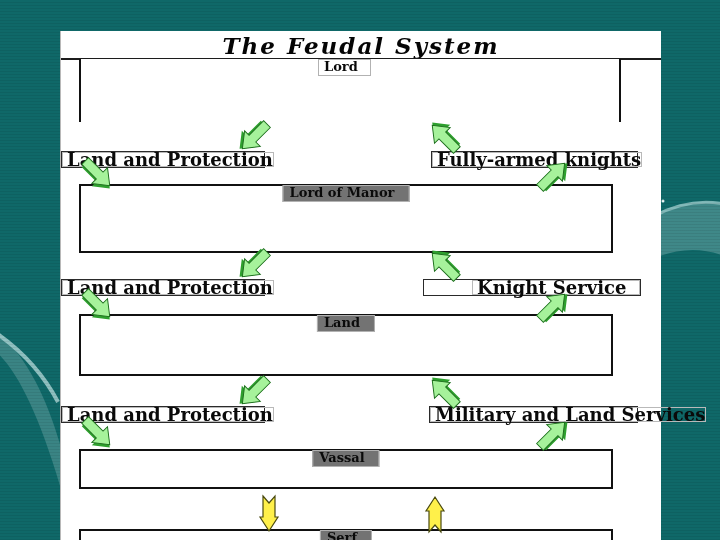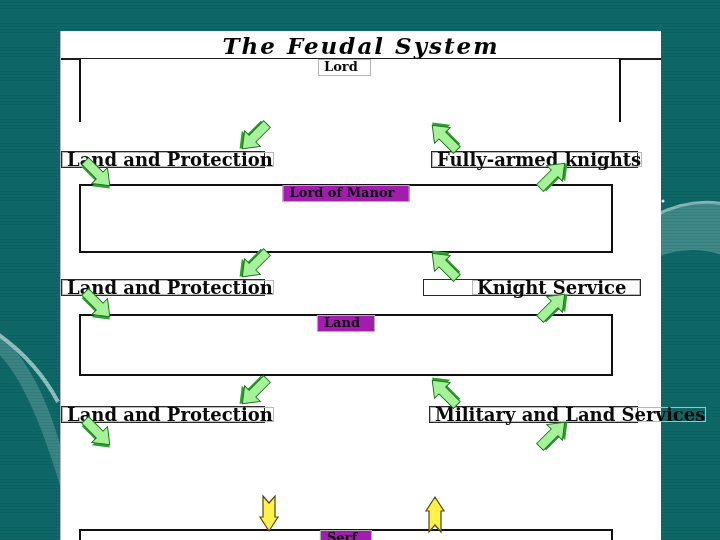--- a/index.html
+++ b/index.html
@@ -11,21 +11,21 @@
   .bg-swoosh{position:absolute;left:0;top:0;}
   .slide{position:absolute;left:60px;top:0;width:600px;height:540px;background:#fff;
     border-left:1px solid #b8b8b8;margin-top:31px;}
   .title{position:absolute;left:0;top:1px;width:100%;text-align:center;
     font-style:italic;font-weight:600;font-size:23px;letter-spacing:2px;color:#050505;}
   .title-rule{position:absolute;left:0;top:27px;width:100%;border-top:2px solid #1c1c1c;}
   .lvbox{position:absolute;box-sizing:border-box;border:2px solid #111;background:#fff;}
   .lvbox.noline-top{border-top:none;}
   .lvbox.noline-bottom{border-bottom:none;}
   .namelab{position:absolute;left:50%;transform:translateX(-50%);top:-1px;
-    background:#a21caf;border:1px solid #b2b2b2;padding:0 14px 1px 6px;
+    background:#737373;border:1px solid #b2b2b2;padding:0 14px 1px 6px;
     font-weight:700;font-size:13px;line-height:14px;color:#0a0a0a;white-space:nowrap;}
   .kinglab{position:absolute;background:#fff;border:1px solid #b2b2b2;
     padding:0 12px 1px 5px;font-weight:700;font-size:13px;line-height:14px;color:#0a0a0a;}
   .exch{position:absolute;box-sizing:border-box;border:1px solid #2a2a2a;background:#fff;
     display:flex;align-items:stretch;height:17px;}
   .exch .notch{border-right:none;}
   .exch .txt{flex:1;border:1px solid #b9b9b9;font-weight:700;font-size:18px;
     line-height:14px;white-space:nowrap;padding-left:4px;color:#0a0a0a;}
   .arr{position:absolute;width:40px;height:40px;display:flex;align-items:center;justify-content:center;}
   .arr svg{width:38px;height:26px;overflow:visible;}
@@ -56,20 +56,23 @@
   <div class="kinglab" style="left:257px;top:28px;">Lord</div>
 
   <div class="lvbox" style="left:18px;top:153px;width:534px;height:69px;">
     <div class="namelab">Lord of Manor</div>
   </div>
 
   <div class="lvbox" style="left:18px;top:283px;width:534px;height:62px;">
     <div class="namelab">Land</div>
   </div>
 
+  <div class="lvbox" style="left:18px;top:418px;width:534px;height:40px;">
+    <div class="namelab">Vassal</div>
+  </div>
 
   <div class="lvbox" style="left:18px;top:498px;width:534px;height:38px;">
     <div class="namelab">Serf</div>
   </div>
 
   <div class="exch" style="left:0px;top:120px;width:204px;">
     <div class="notch" style="width:26px;"></div>
     <div class="txt">Land and Protection</div>
   </div>
   <div class="exch" style="left:370px;top:120px;width:207px;">

